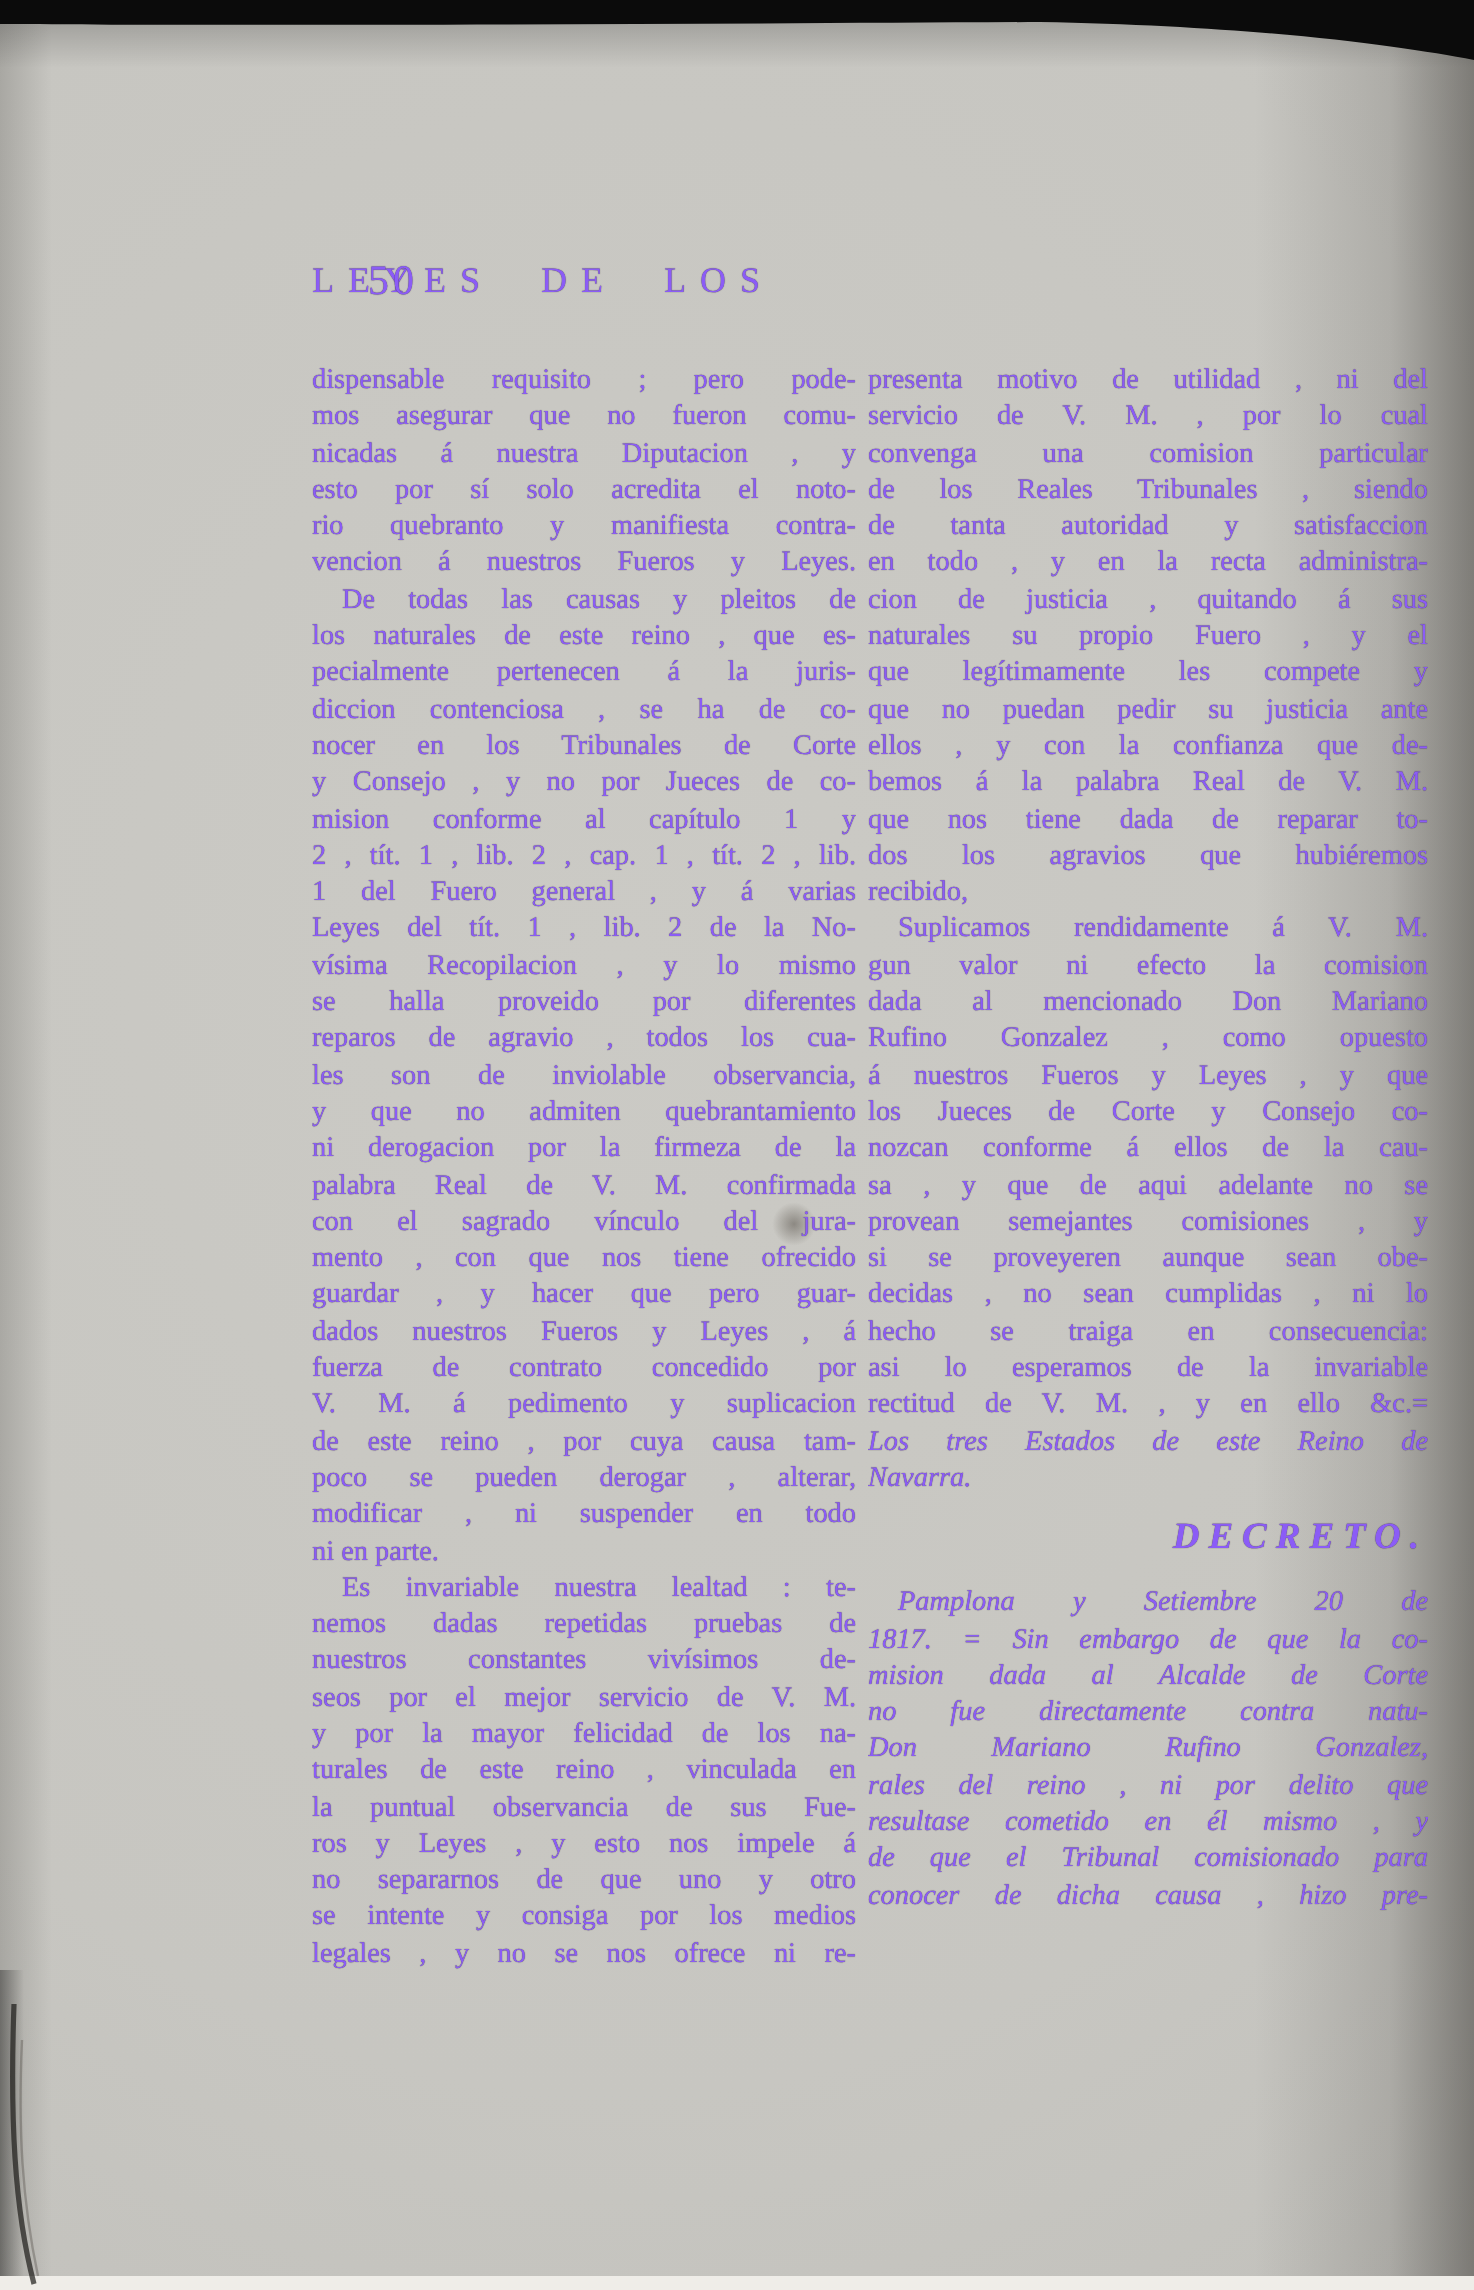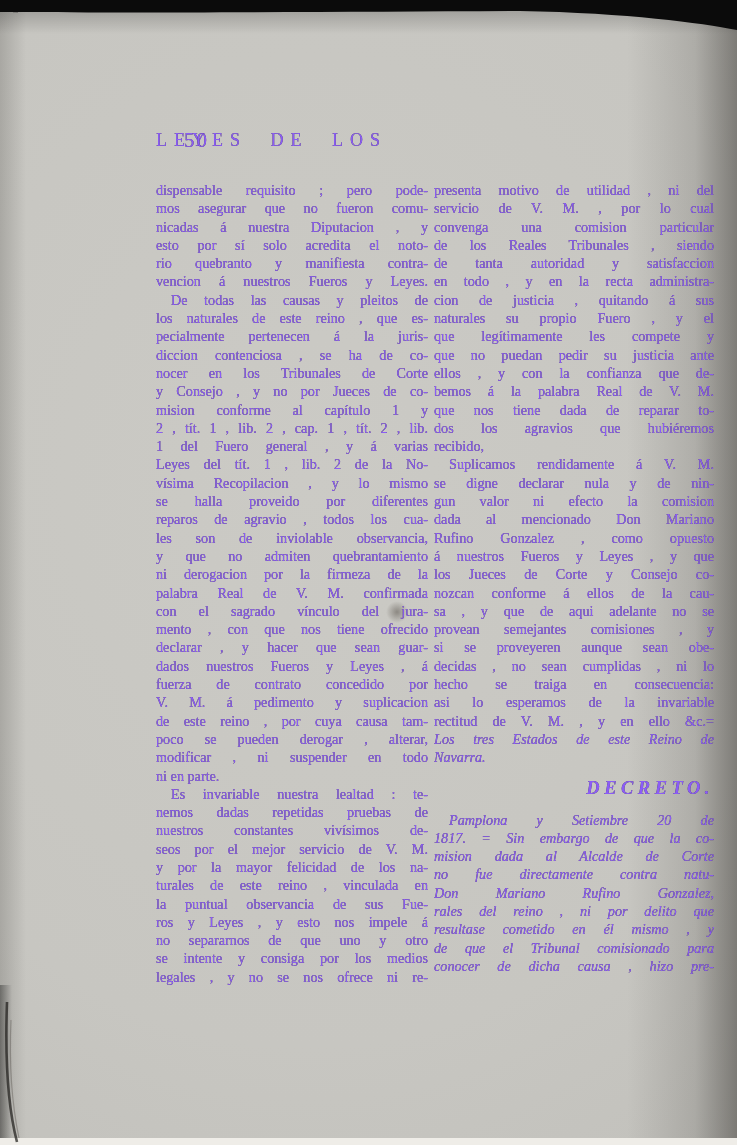--- a/index.html
+++ b/index.html
@@ -109,21 +109,21 @@
             <div class="line">Leyes del tít. 1 , lib. 2 de la No-</div>
             <div class="line">vísima Recopilacion , y lo mismo</div>
             <div class="line">se halla proveido por diferentes</div>
             <div class="line">reparos de agravio , todos los cua-</div>
             <div class="line">les son de inviolable observancia,</div>
             <div class="line">y que no admiten quebrantamiento</div>
             <div class="line">ni derogacion por la firmeza de la</div>
             <div class="line">palabra Real de V. M. confirmada</div>
             <div class="line">con el sagrado vínculo del jura-</div>
             <div class="line">mento , con que nos tiene ofrecido</div>
-            <div class="line">declarar , y hacer que sean guar-</div>
+            <div class="line">guardar , y hacer que pero guar-</div>
             <div class="line">dados nuestros Fueros y Leyes , á</div>
             <div class="line">fuerza de contrato concedido por</div>
             <div class="line">V. M. á pedimento y suplicacion</div>
             <div class="line">de este reino , por cuya causa tam-</div>
             <div class="line">poco se pueden derogar , alterar,</div>
             <div class="line">modificar , ni suspender en todo</div>
             <div class="line endline">ni en parte.</div>
           </div>
           <div class="para indent">
             <div class="line">Es invariable nuestra lealtad : te-</div>
@@ -152,21 +152,20 @@
             <div class="line">que legítimamente les compete y</div>
             <div class="line">que no puedan pedir su justicia ante</div>
             <div class="line">ellos , y con la confianza que de-</div>
             <div class="line">bemos á la palabra Real de V. M.</div>
             <div class="line">que nos tiene dada de reparar to-</div>
             <div class="line">dos los agravios que hubiéremos</div>
             <div class="line endline">recibido,</div>
           </div>
           <div class="para indent">
             <div class="line">Suplicamos rendidamente á V. M.</div>
-            <div class="line">se digne declarar nula y de nin-</div>
             <div class="line">gun valor ni efecto la comision</div>
             <div class="line">dada al mencionado Don Mariano</div>
             <div class="line">Rufino Gonzalez , como opuesto</div>
             <div class="line">á nuestros Fueros y Leyes , y que</div>
             <div class="line">los Jueces de Corte y Consejo co-</div>
             <div class="line">nozcan conforme á ellos de la cau-</div>
             <div class="line">sa , y que de aqui adelante no se</div>
             <div class="line">provean semejantes comisiones , y</div>
             <div class="line">si se proveyeren aunque sean obe-</div>
             <div class="line">decidas , no sean cumplidas , ni lo</div>

